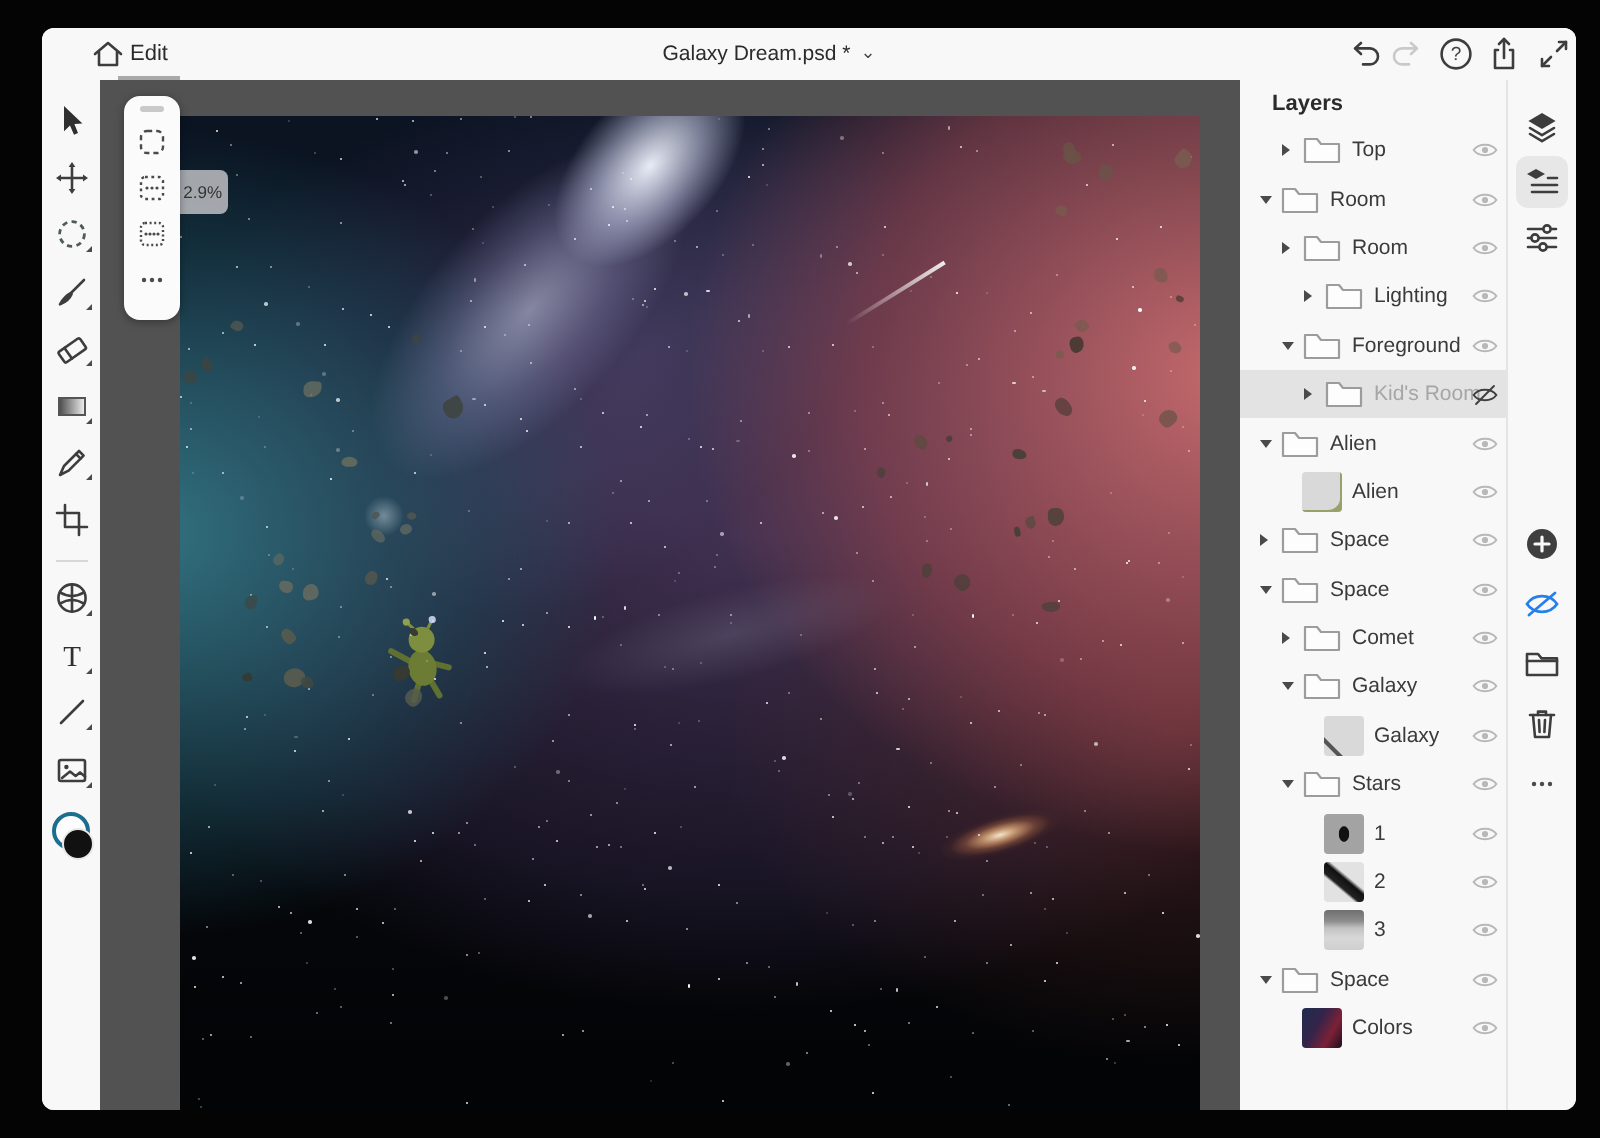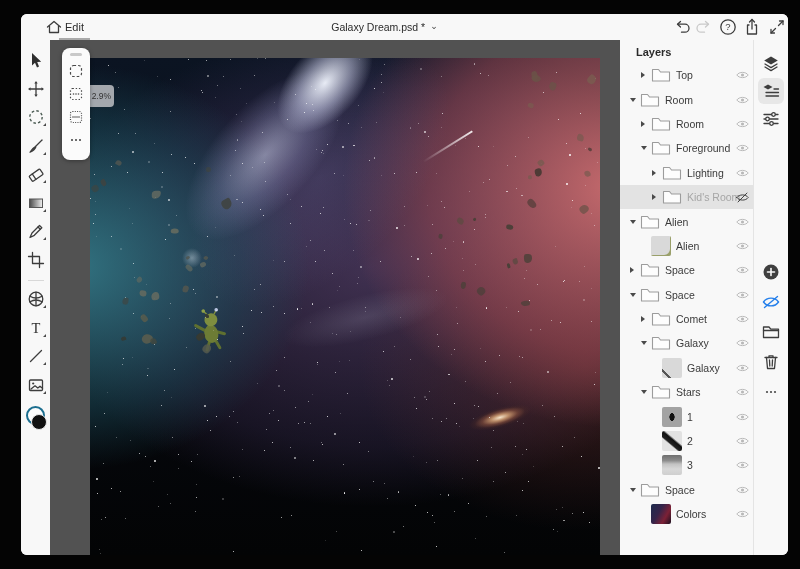--- a/index.html
+++ b/index.html
@@ -827,47 +827,47 @@
             </svg>
           </span>
           <span class="row-label">Room</span>
           <div class="eye-btn">
             <svg width="13" height="10" viewBox="0 0 16 11" fill="none" stroke="#b8b8b8" stroke-width="1.2">
               <path d="M1 5.5 C4 1.2 12 1.2 15 5.5 C12 9.8 4 9.8 1 5.5 Z"></path>
               <circle cx="8" cy="5.5" r="1.9" fill="#b8b8b8" stroke="none"></circle>
             </svg>
           </div>
         </div>
+        <div class="layer-row" style="padding-left: 32px;">
+          <span class="tri">
+            <span class="t-closed"></span>
+          </span>
+          <span style="display: flex;">
+            <svg width="20" height="16" viewBox="0 0 20 16" fill="#fdfdfd" stroke="#9c9c9c" stroke-width="1.1" stroke-linejoin="round">
+              <path d="M1.5 2.5 H7.5 L9.5 5 H18.5 V14 H1.5 Z"></path>
+            </svg>
+          </span>
+          <span class="row-label">Lighting</span>
+          <div class="eye-btn">
+            <svg width="13" height="10" viewBox="0 0 16 11" fill="none" stroke="#b8b8b8" stroke-width="1.2">
+              <path d="M1 5.5 C4 1.2 12 1.2 15 5.5 C12 9.8 4 9.8 1 5.5 Z"></path>
+              <circle cx="8" cy="5.5" r="1.9" fill="#b8b8b8" stroke="none"></circle>
+            </svg>
+          </div>
+        </div>
         <div class="layer-row" style="padding-left: 21px;">
           <span class="tri">
             <span class="t-open"></span>
           </span>
           <span style="display: flex;">
             <svg width="20" height="16" viewBox="0 0 20 16" fill="#fdfdfd" stroke="#9c9c9c" stroke-width="1.1" stroke-linejoin="round">
               <path d="M1.5 2.5 H7.5 L9.5 5 H18.5 V14 H1.5 Z"></path>
             </svg>
           </span>
           <span class="row-label">Foreground</span>
-          <div class="eye-btn">
-            <svg width="13" height="10" viewBox="0 0 16 11" fill="none" stroke="#b8b8b8" stroke-width="1.2">
-              <path d="M1 5.5 C4 1.2 12 1.2 15 5.5 C12 9.8 4 9.8 1 5.5 Z"></path>
-              <circle cx="8" cy="5.5" r="1.9" fill="#b8b8b8" stroke="none"></circle>
-            </svg>
-          </div>
-        </div>
-        <div class="layer-row" style="padding-left: 32px;">
-          <span class="tri">
-            <span class="t-closed"></span>
-          </span>
-          <span style="display: flex;">
-            <svg width="20" height="16" viewBox="0 0 20 16" fill="#fdfdfd" stroke="#9c9c9c" stroke-width="1.1" stroke-linejoin="round">
-              <path d="M1.5 2.5 H7.5 L9.5 5 H18.5 V14 H1.5 Z"></path>
-            </svg>
-          </span>
-          <span class="row-label">Lighting</span>
           <div class="eye-btn">
             <svg width="13" height="10" viewBox="0 0 16 11" fill="none" stroke="#b8b8b8" stroke-width="1.2">
               <path d="M1 5.5 C4 1.2 12 1.2 15 5.5 C12 9.8 4 9.8 1 5.5 Z"></path>
               <circle cx="8" cy="5.5" r="1.9" fill="#b8b8b8" stroke="none"></circle>
             </svg>
           </div>
         </div>
         <div class="layer-row selected" style="padding-left: 32px;">
           <span class="tri">
             <span class="t-closed"></span>

